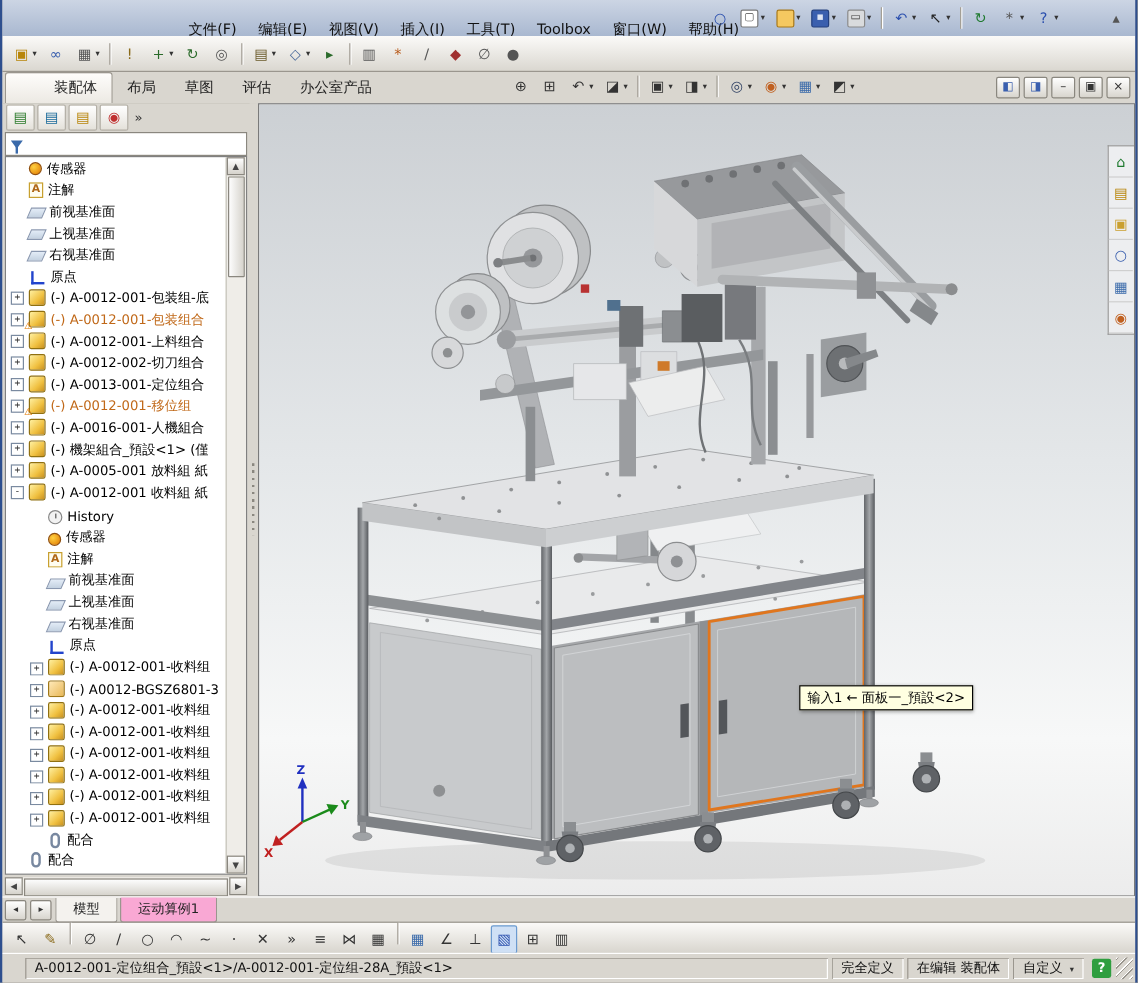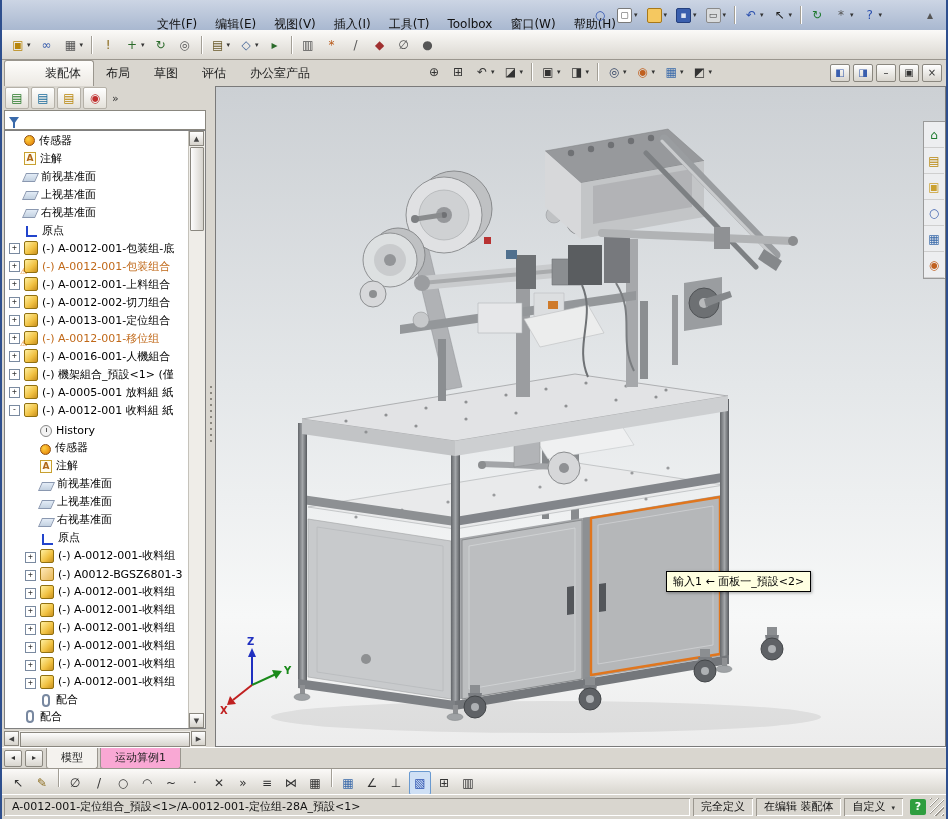--- a/index.html
+++ b/index.html
@@ -108,21 +108,21 @@
         border:1px solid #9a968e;border-top:none;background:#f9a8d4;border-radius:0 0 3px 3px;}
   .btab.active{background:#f4f2ee;}
   
   #sketchbar{position:absolute;left:0;top:768px;width:100%;height:26px;display:flex;align-items:center;padding-left:4px;
              background:linear-gradient(#fbfaf8,#d8d5ce);border-top:1px solid #9a968e;box-sizing:border-box;}
   
   #statusbar{position:absolute;left:0;top:794px;width:100%;height:25px;background:#d9d6cf;border-top:1px solid #fff;
              display:flex;align-items:center;padding:2px 2px;box-sizing:border-box;font-size:11px;color:#111;}
   .scell{height:18px;line-height:18px;padding:0 8px;margin-right:3px;background:#d9d6cf;
          box-shadow:inset 1px 1px 0 #9a968e,inset -1px -1px 0 #fff;white-space:nowrap;overflow:hidden;}
-  #sb-msg{flex:1;}
+  #sb-msg{flex:1;margin-left:17px;}
   #sb-custom .drop{font-size:7px;margin-left:6px;}
   #sb-tip{width:16px;height:16px;background:#2f9e3f;color:#fff;font-weight:bold;font-size:11px;
           text-align:center;line-height:16px;border-radius:2px;margin:0 4px;}
   #sb-grip{width:14px;height:18px;background:repeating-linear-gradient(135deg,#fff 0 1px,#9a968e 1px 2px,transparent 2px 5px);}
 </style>
 </head>
 <body>
 
 <div id="app">
 

